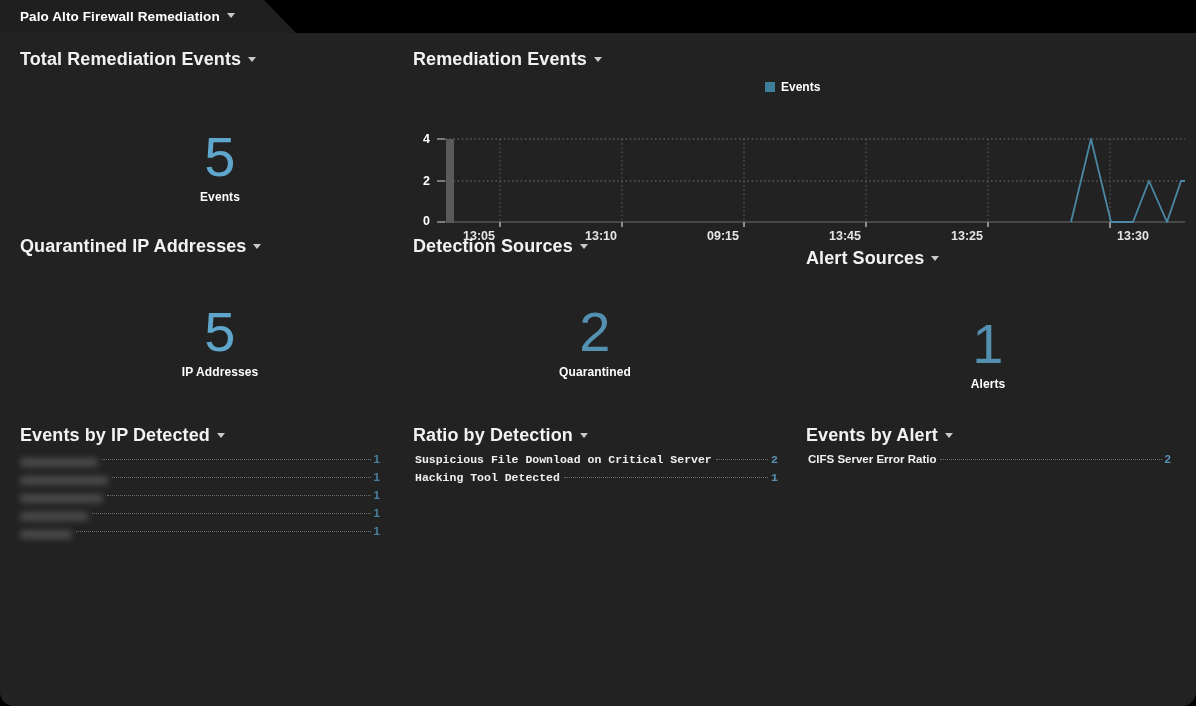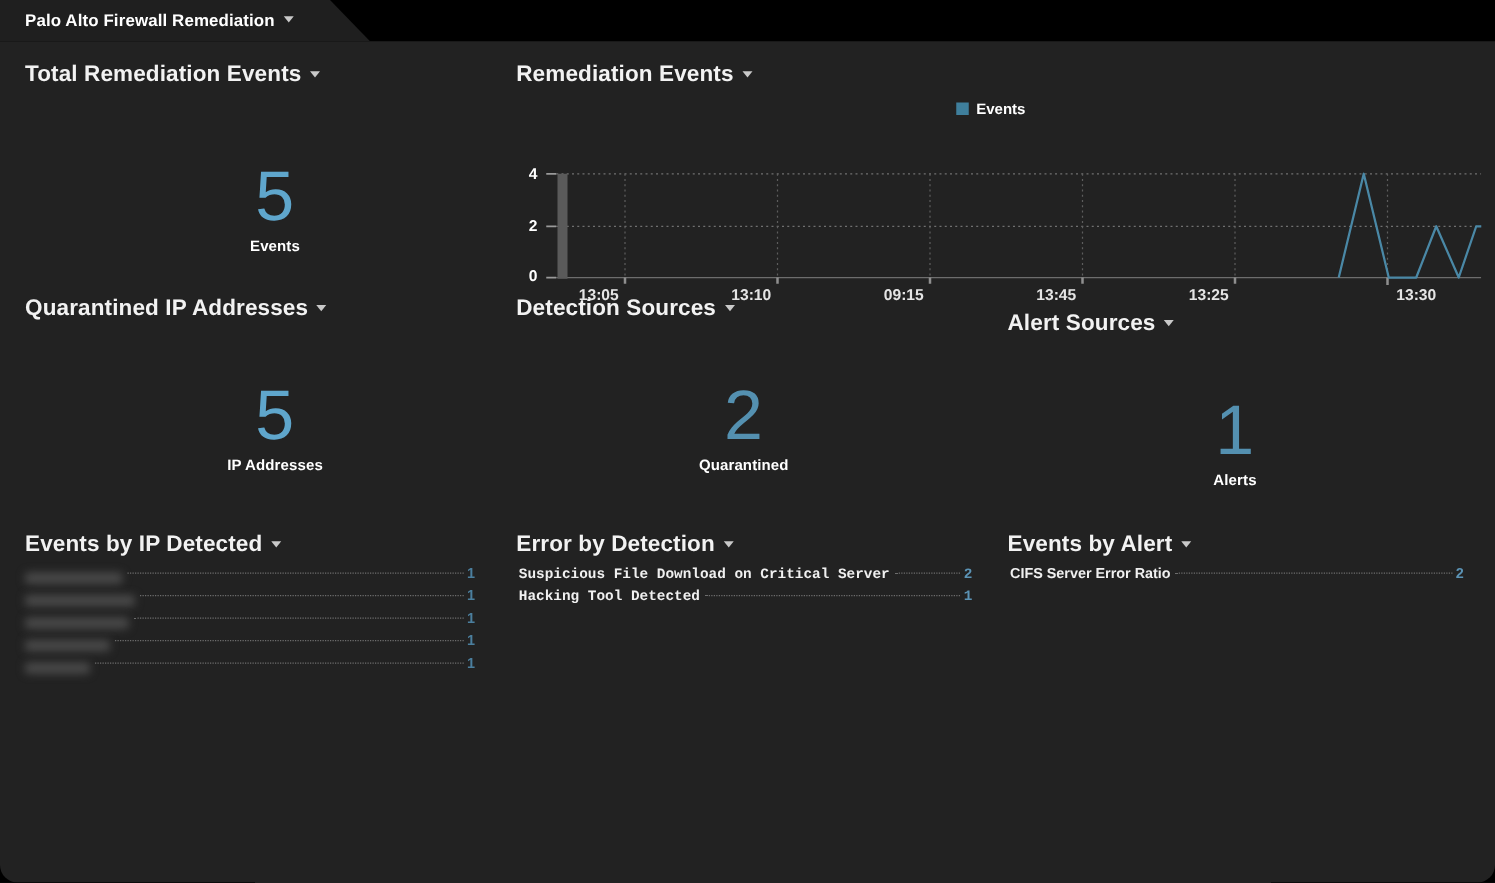--- a/index.html
+++ b/index.html
@@ -319,21 +319,21 @@
         <div class="listrow">
           <span class="lbl redacted" style="width:52px;">███.██</span>
           <span class="dots"></span>
           <span class="val redv">1</span>
         </div>
       </div>
     </div>
 
     <div class="panel" style="left:413px; top:392px; width:365px;">
       <span class="panel-title">
-        <span>Error by Detection</span><span class="caret"></span>
+        <span>Ratio by Detection</span><span class="caret"></span>
       </span>
       <div class="listwrap" style="left:2px; top:28px; width:363px;font-family:Liberation Mono, monospace;">
         <div class="listrow">
           <span class="lbl">Suspicious File Download on Critical Server</span>
           <span class="dots"></span>
           <span class="val">2</span>
         </div>
         <div class="listrow">
           <span class="lbl">Hacking Tool Detected</span>
           <span class="dots"></span>

